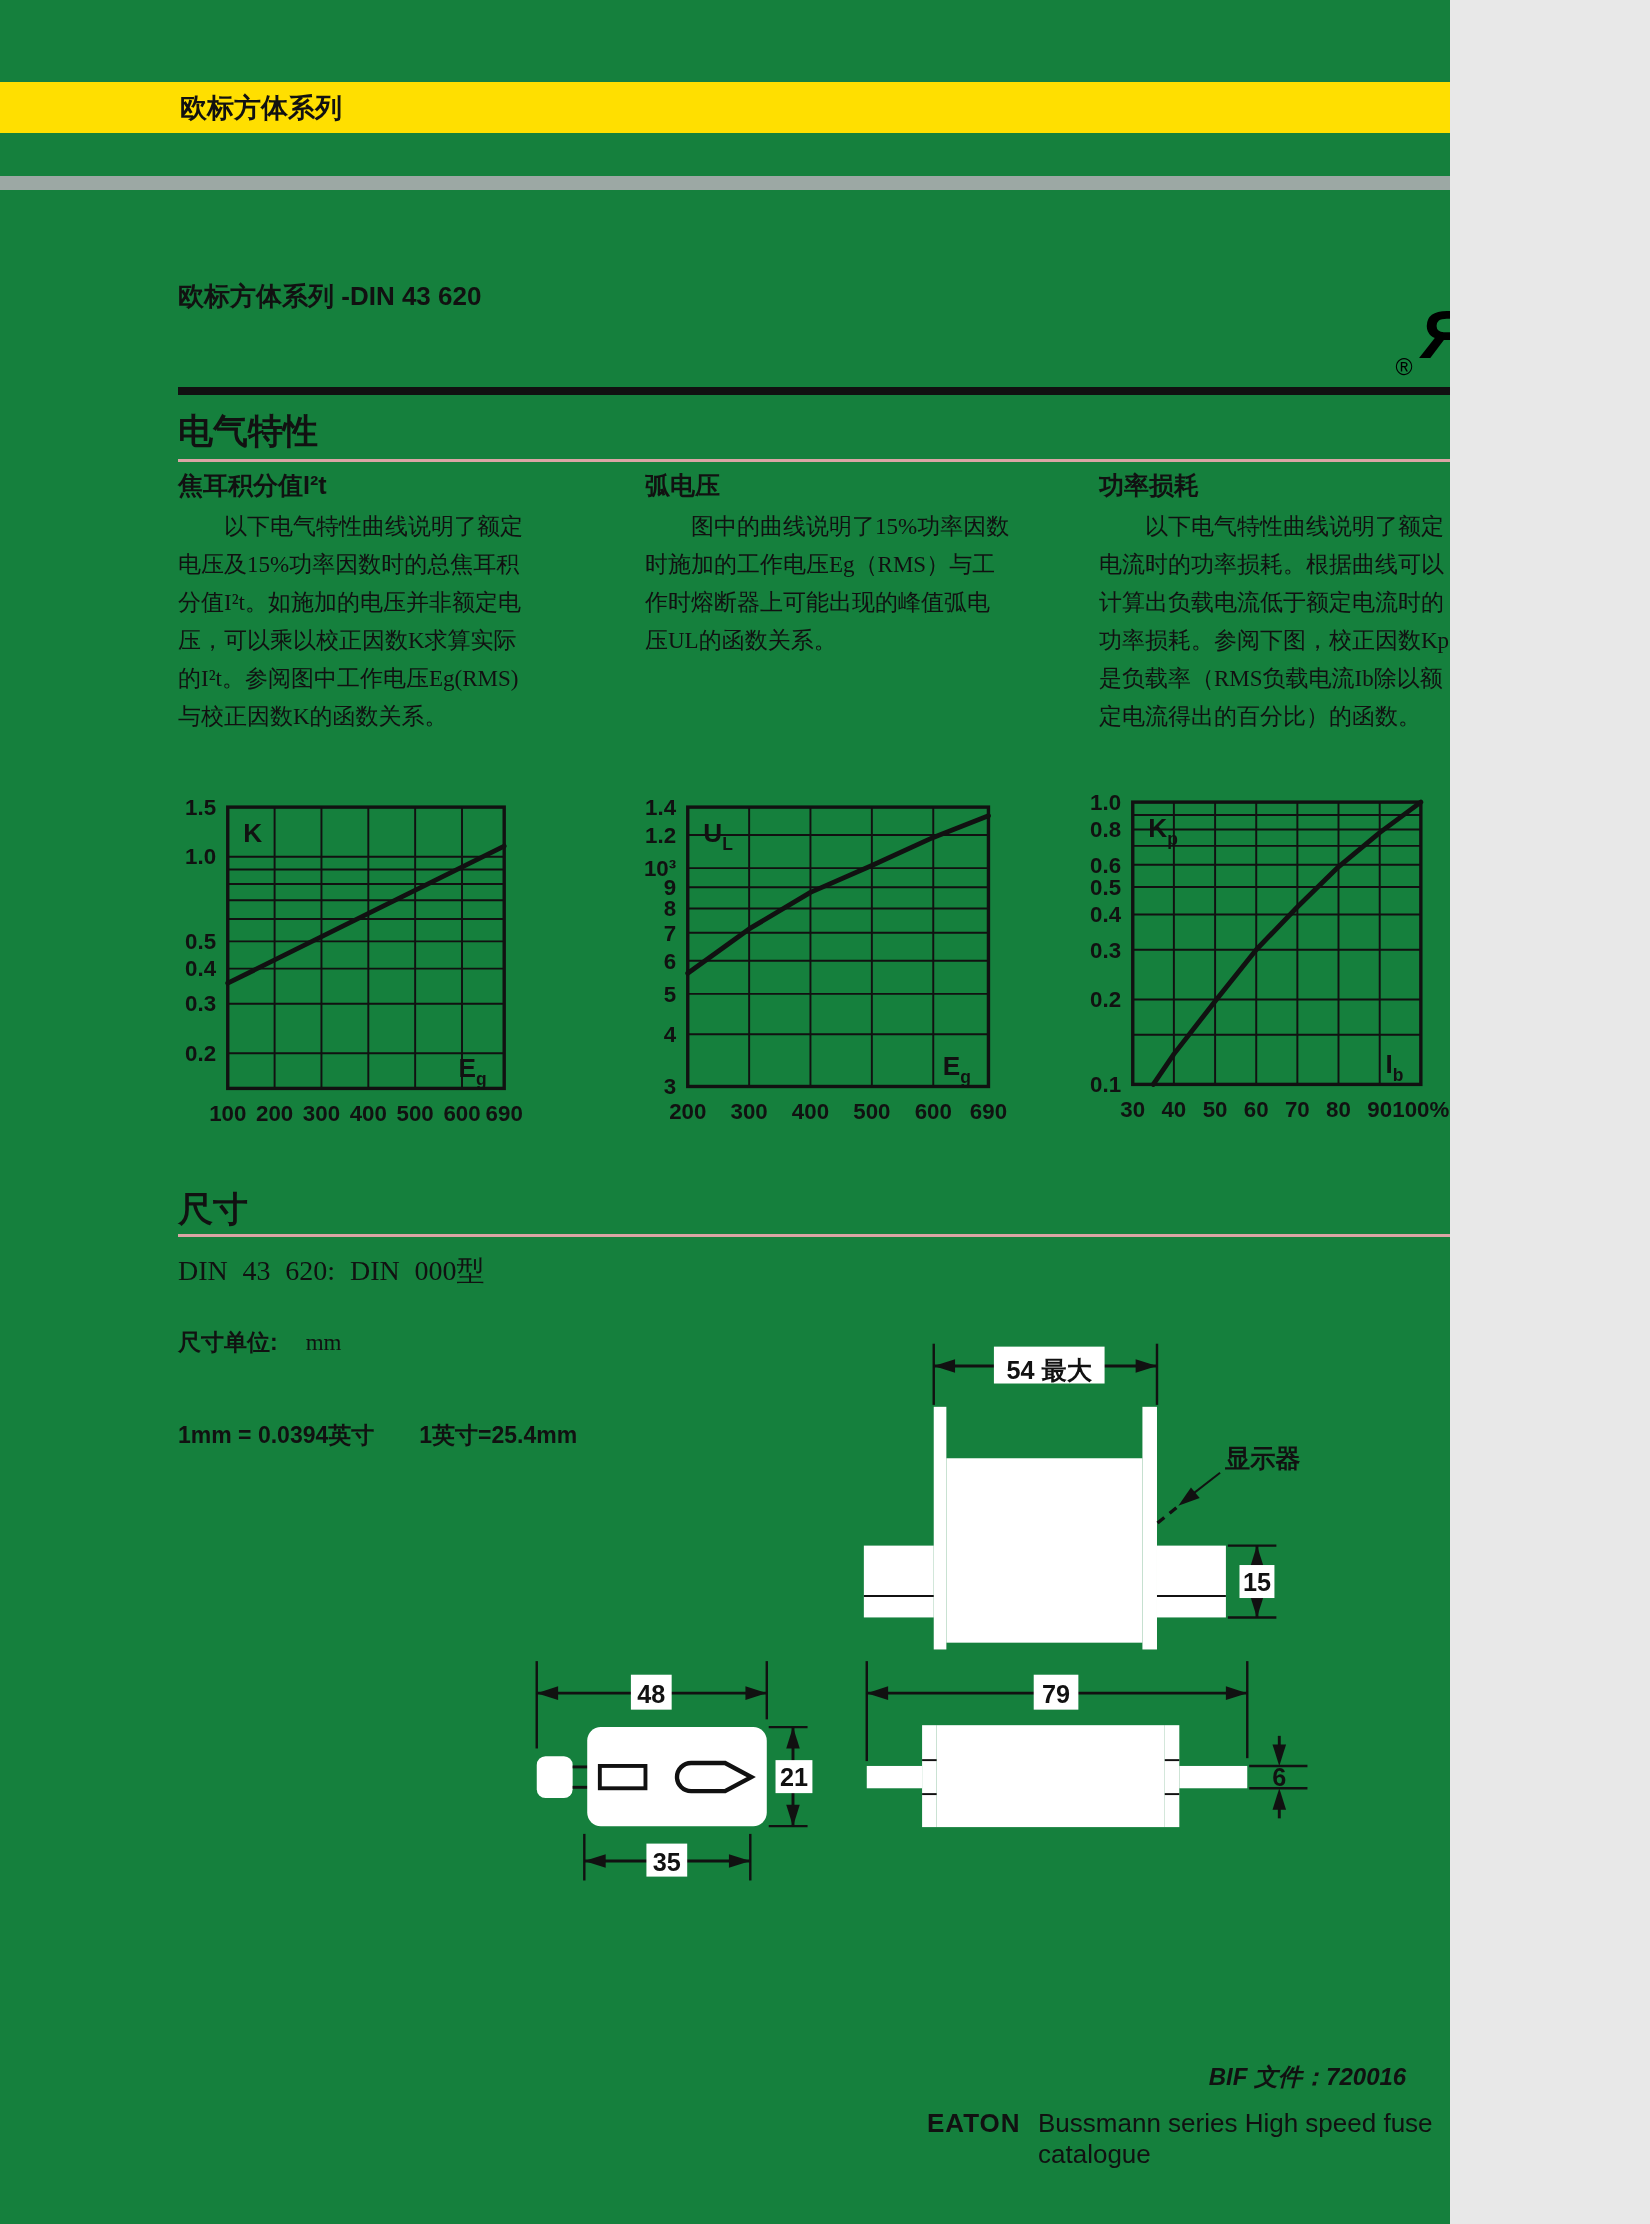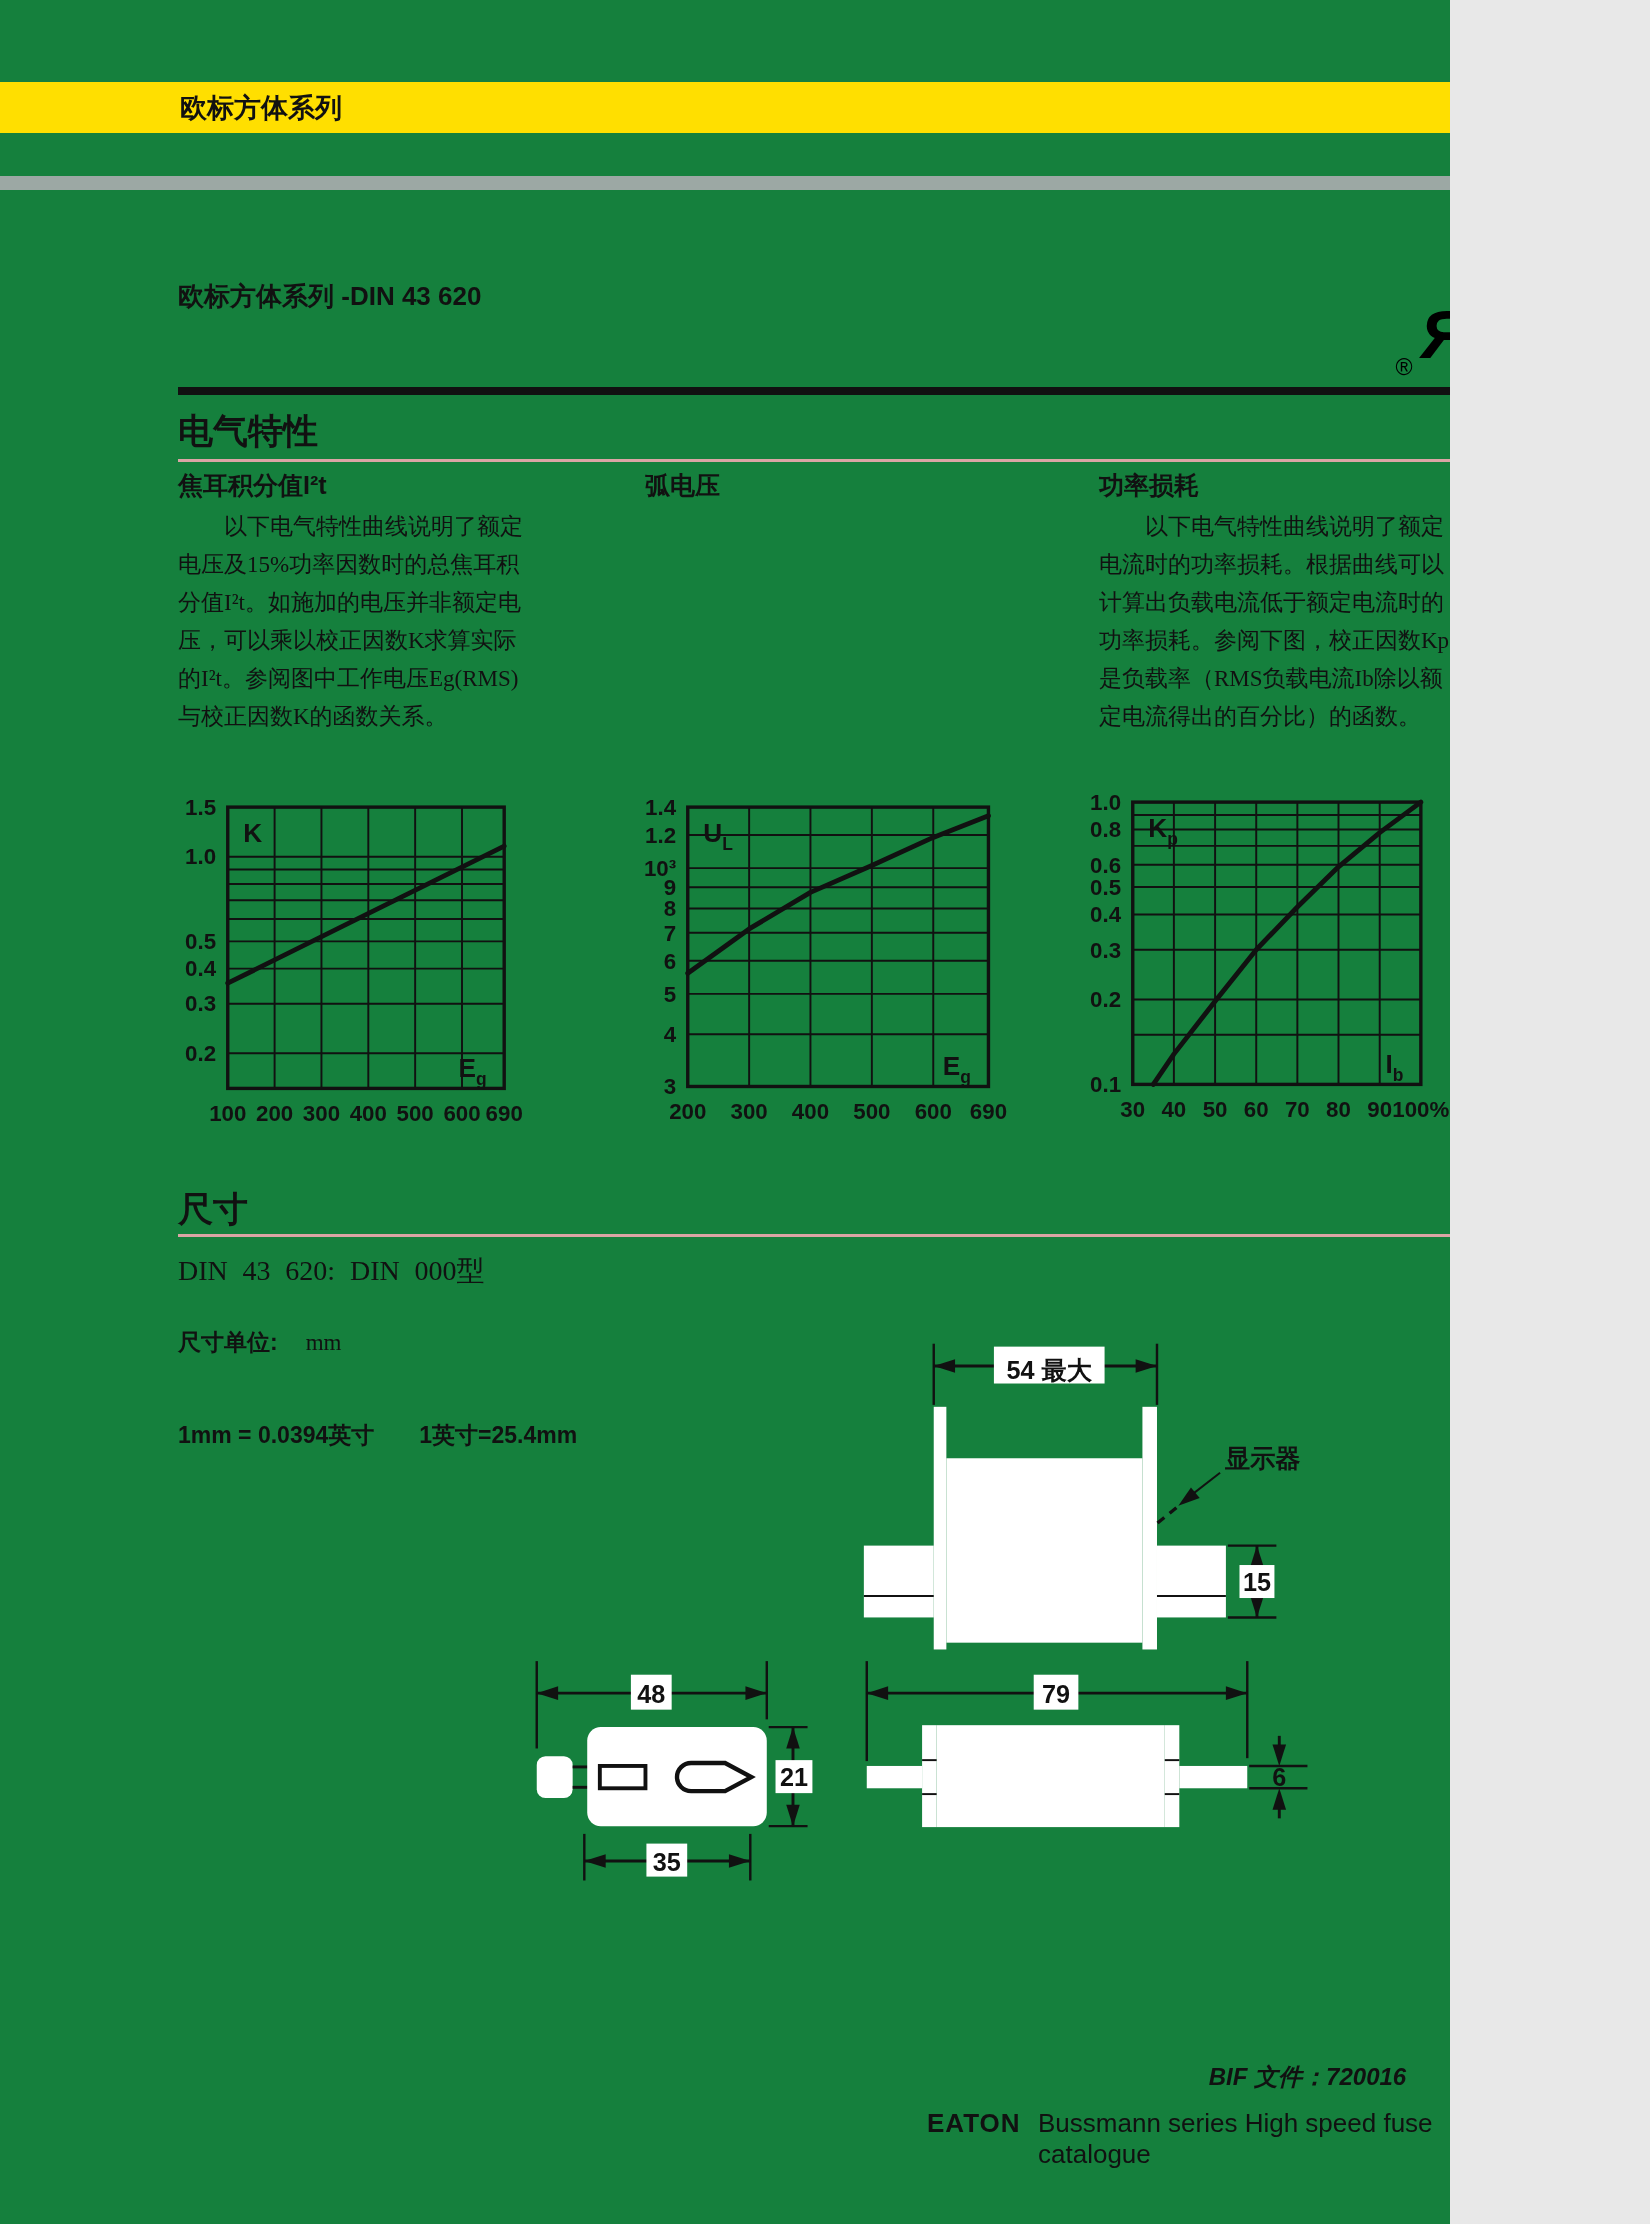--- a/index.html
+++ b/index.html
@@ -70,20 +70,24 @@
 
   <div class="abs col-heading" style="left:178px;top:469px;">焦耳积分值I²t</div>
   <div class="abs col-body" style="left:178px;top:508px;width:359px;">　　以下电气特性曲线说明了额定
 电压及15%功率因数时的总焦耳积
 分值I²t。如施加的电压并非额定电
 压，可以乘以校正因数K求算实际
 的I²t。参阅图中工作电压Eg(RMS)
 与校正因数K的函数关系。</div>
 
   <div class="abs col-heading" style="left:645px;top:469px;">弧电压</div>
+  <div class="abs col-body" style="left:645px;top:508px;width:422px;">　　图中的曲线说明了15%功率因数
+时施加的工作电压Eg（RMS）与工
+作时熔断器上可能出现的峰值弧电
+压UL的函数关系。</div>
 
   <div class="abs col-heading" style="left:1099px;top:469px;">功率损耗</div>
   <div class="abs col-body" style="left:1099px;top:508px;width:432px;">　　以下电气特性曲线说明了额定
 电流时的功率损耗。根据曲线可以
 计算出负载电流低于额定电流时的
 功率损耗。参阅下图，校正因数Kp
 是负载率（RMS负载电流Ib除以额
 定电流得出的百分比）的函数。</div>
 
   <svg class="abs" style="left:155px;top:776px;" width="388" height="361" viewBox="0 0 400 372">

